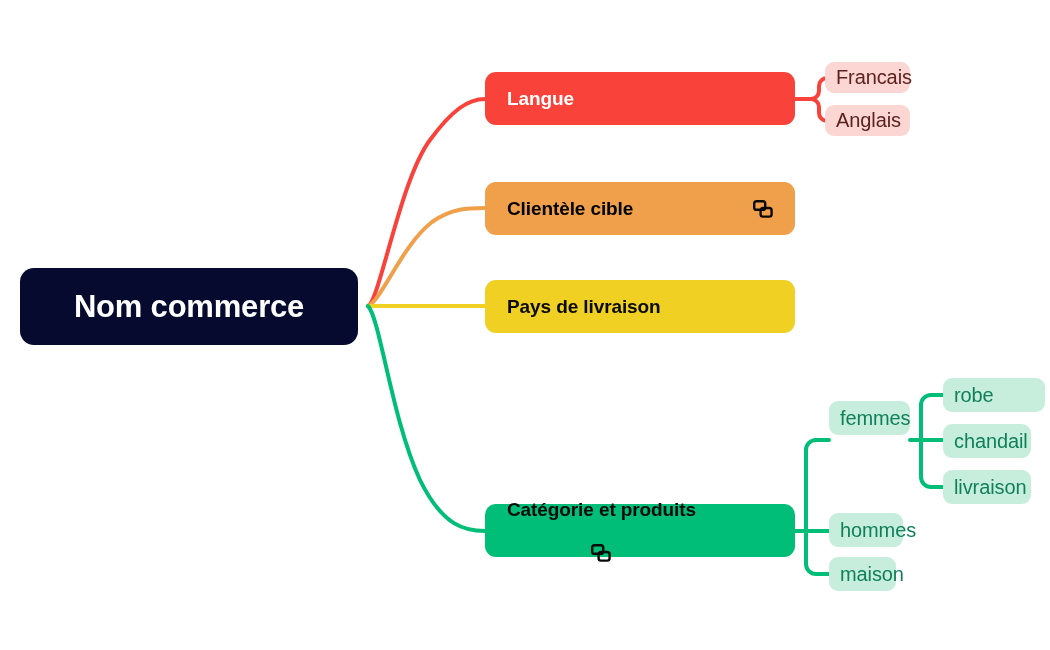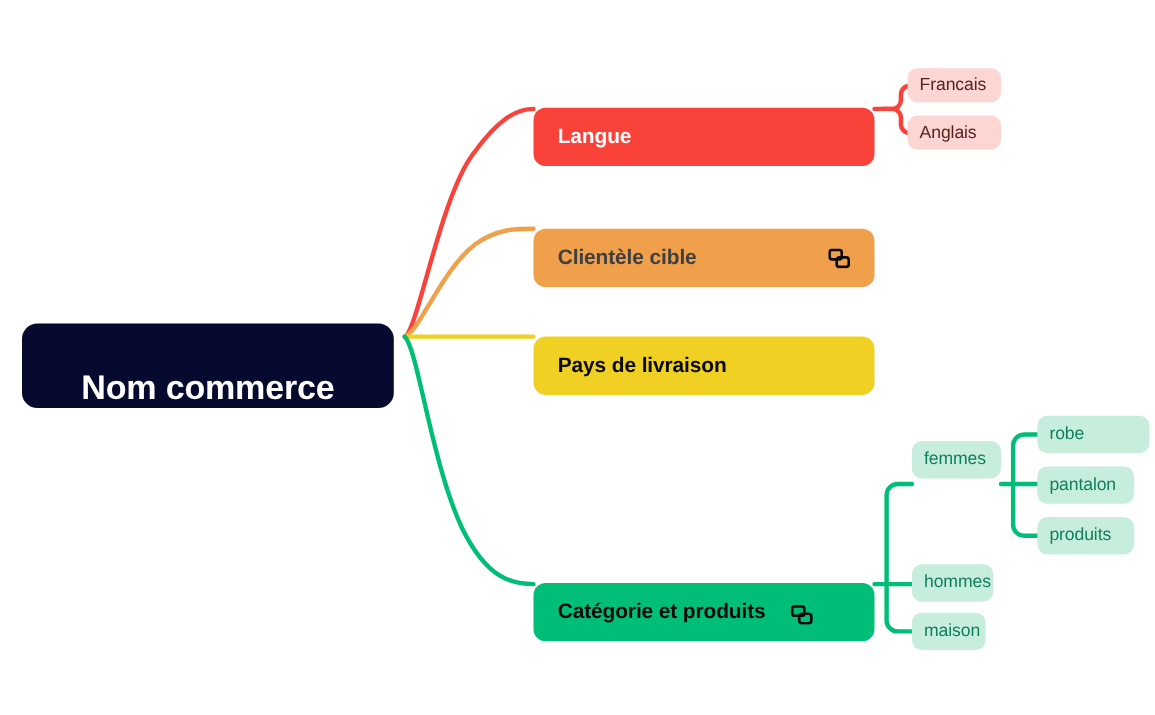--- a/index.html
+++ b/index.html
@@ -35,34 +35,32 @@
   }
 
   .node {
     position: absolute;
     z-index: 2;
     box-sizing: border-box;
     display: flex;
     align-items: center;
     border-radius: 10px;
     white-space: nowrap;
-    margin-top: 26px;
   }
 
   
   .node-root {
     left: 20px;
     top: 268px;
     width: 338px;
     height: 77px;
     background: #060a2e;
     border-radius: 14px;
     justify-content: center;
     padding: 0 18px;
-    align-items: flex-end;
   }
   .node-root .label {
     color: #ffffff;
     font-size: 31px;
     font-weight: 700;
     letter-spacing: -0.2px;
   }
 
   
   .node-branch {
@@ -75,53 +73,54 @@
   }
   .node-branch .label {
     font-size: 19px;
     font-weight: 700;
     letter-spacing: -0.1px;
   }
   .node-branch.b-langue { top: 72px;  background: #f8423a; }
   .node-branch.b-langue .label { color: #ffffff; }
 
   .node-branch.b-clientele { top: 182px; background: #f0a04b; }
-  .node-branch.b-clientele .label { color: #404040; text-align: right; }
+  .node-branch.b-clientele .label { color: #000000; text-align: right; }
 
   .node-branch.b-pays { top: 280px; background: #efd023; }
   .node-branch.b-pays .label { color: #0a0a0a; }
 
   .node-branch.b-categorie { top: 504px; background: #00be78; }
   .node-branch.b-categorie .label { color: #0a0a0a; }
 
   
   .node-branch.b-categorie .inner {
     display: flex;
-    align-items: flex-end;
+    align-items: center;
     gap: 23px;
+    flex-direction: column;
   }
 
   .copy-icon {
     width: 20px;
     height: 18px;
     flex: 0 0 auto;
     display: block;
   }
 
   
   .chip {
     position: absolute;
     z-index: 2;
     display: flex;
     align-items: center;
     box-sizing: border-box;
     border-radius: 9px;
     padding: 0 11px;
     white-space: nowrap;
-    font-size: 16px;
+    font-size: 20px;
     font-weight: 400;
     letter-spacing: -0.1px;
   }
 
   .chip-pink {
     background: #fbd6d3;
     color: #5c2220;
     height: 31px;
   }
   .chip-mint {
@@ -222,19 +221,19 @@
     <span>hommes</span>
   </div>
   <div class="chip chip-mint c-maison">
     <span>maison</span>
   </div>
 
   <div class="chip chip-mint c-robe">
     <span>robe</span>
   </div>
   <div class="chip chip-mint c-pantalon">
-    <span>pantalon</span>
+    <span>chandail</span>
   </div>
   <div class="chip chip-mint c-chandail">
-    <span>produits</span>
+    <span>livraison</span>
   </div>
 
 </div>
 
 </body></html>

